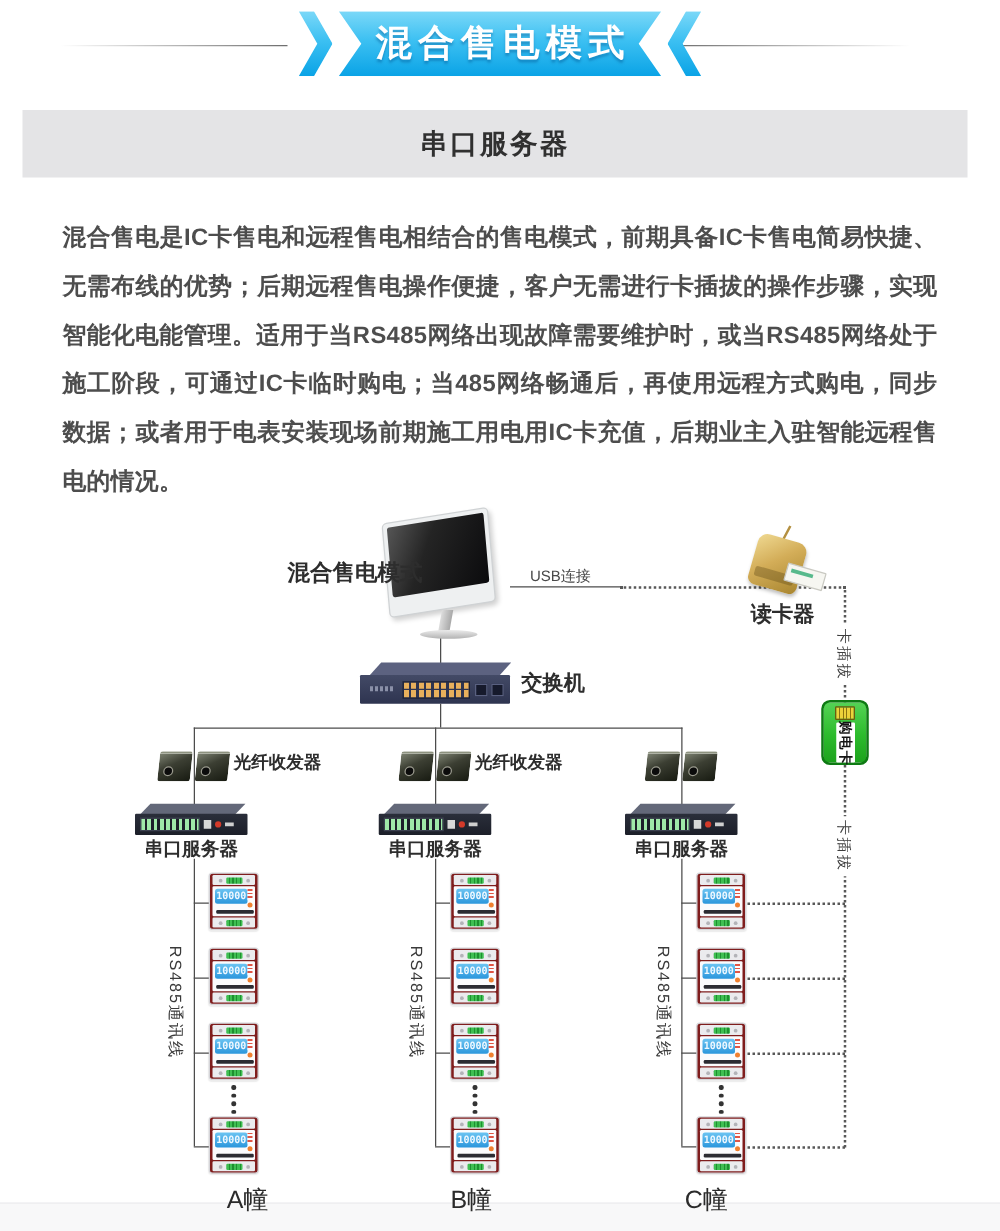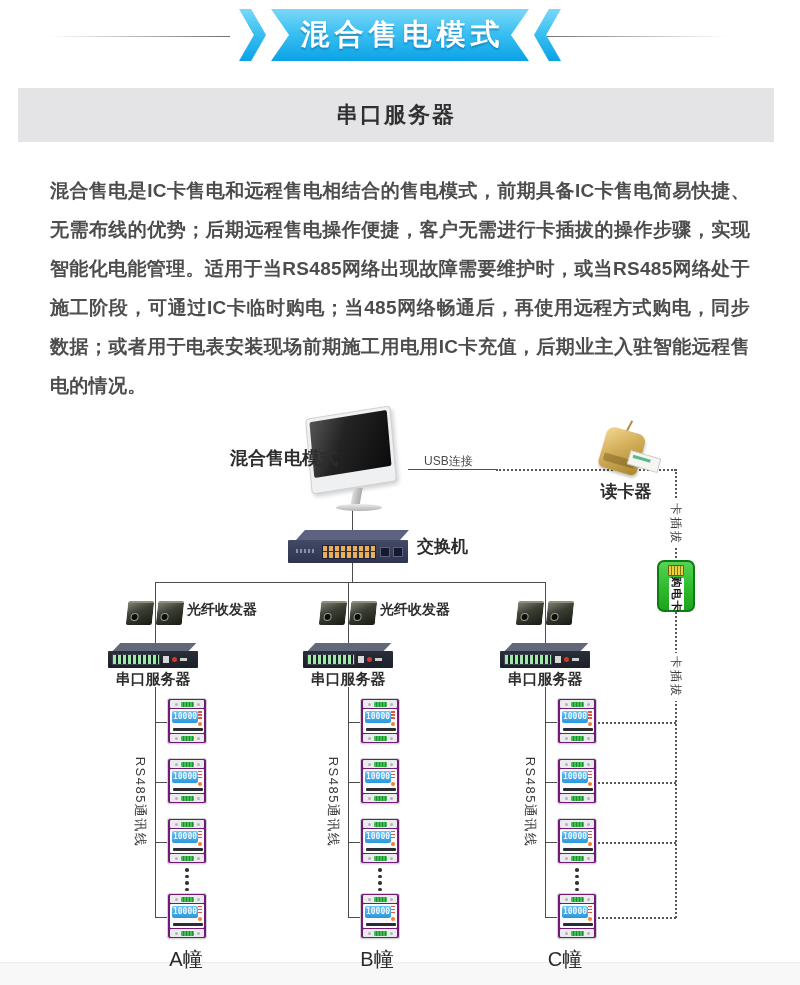--- a/index.html
+++ b/index.html
@@ -103,21 +103,21 @@
     background:linear-gradient(180deg,#55d355 0%,#2cbb2c 55%,#1da21d 100%);
     border:2px solid #0e7a13;border-radius:7px;z-index:3;}
   .bc-chip{width:14px;height:9px;margin:3px auto 2px;border:1px solid #6d5c0c;border-radius:1px;
     background:repeating-linear-gradient(90deg,#ecd23a 0 2px,#8a7410 2px 3px);}
   .bc-label{width:15px;height:32px;margin:0 auto;background:#fff;border-radius:1px;
     display:flex;align-items:center;justify-content:center;}
   .bc-label span{transform:rotate(90deg);font-size:11px;font-weight:700;color:#141414;
     letter-spacing:1px;white-space:nowrap;}
 
   
-  .meter{position:absolute;width:40px;height:46px;background:#701a75;border:1px solid #d5d5d9;
+  .meter{position:absolute;width:40px;height:46px;background:#7f1d1d;border:1px solid #d5d5d9;
     border-radius:3px;box-sizing:border-box;z-index:2;box-shadow:0 1px 1px rgba(0,0,0,.08);}
   .m-strip{height:8px;margin:1px 2px;background:#ebebee;border-radius:1px;
     display:flex;align-items:center;justify-content:center;gap:3px;}
   .m-screw{width:3px;height:3px;border-radius:50%;background:#b3b3b8;display:block;}
   .m-gterm{width:13px;height:5px;border-radius:1px;display:block;
     background:repeating-linear-gradient(90deg,#3fbf52 0 2px,#1e8f30 2px 3px);}
   .m-face{position:relative;height:24px;margin:0 2px;background:#fbfbfd;border-radius:1px;}
   .m-lcd{position:absolute;left:2px;top:2px;width:26px;height:12px;border-radius:2px;
     background:linear-gradient(180deg,#6cc4f2,#2b96dc);color:#eef8ff;
     font:700 8px/12px "DejaVu Sans Mono",monospace;text-align:center;}
@@ -522,17 +522,17 @@
         <i></i>
       </div>
     <div class="vdots" style="left:575px;top:484px;">
         <i></i>
         <i></i>
         <i></i>
         <i></i>
       </div>
 
     <div class="foot-strip"></div>
-    <div class="bld" style="left:156px;top:562px;">A幢</div>
+    <div class="bld" style="left:168px;top:562px;">A幢</div>
     <div class="bld" style="left:347px;top:562px;">B幢</div>
     <div class="bld" style="left:535px;top:562px;">C幢</div>
   </div>
 </div>
 
 </body></html>

